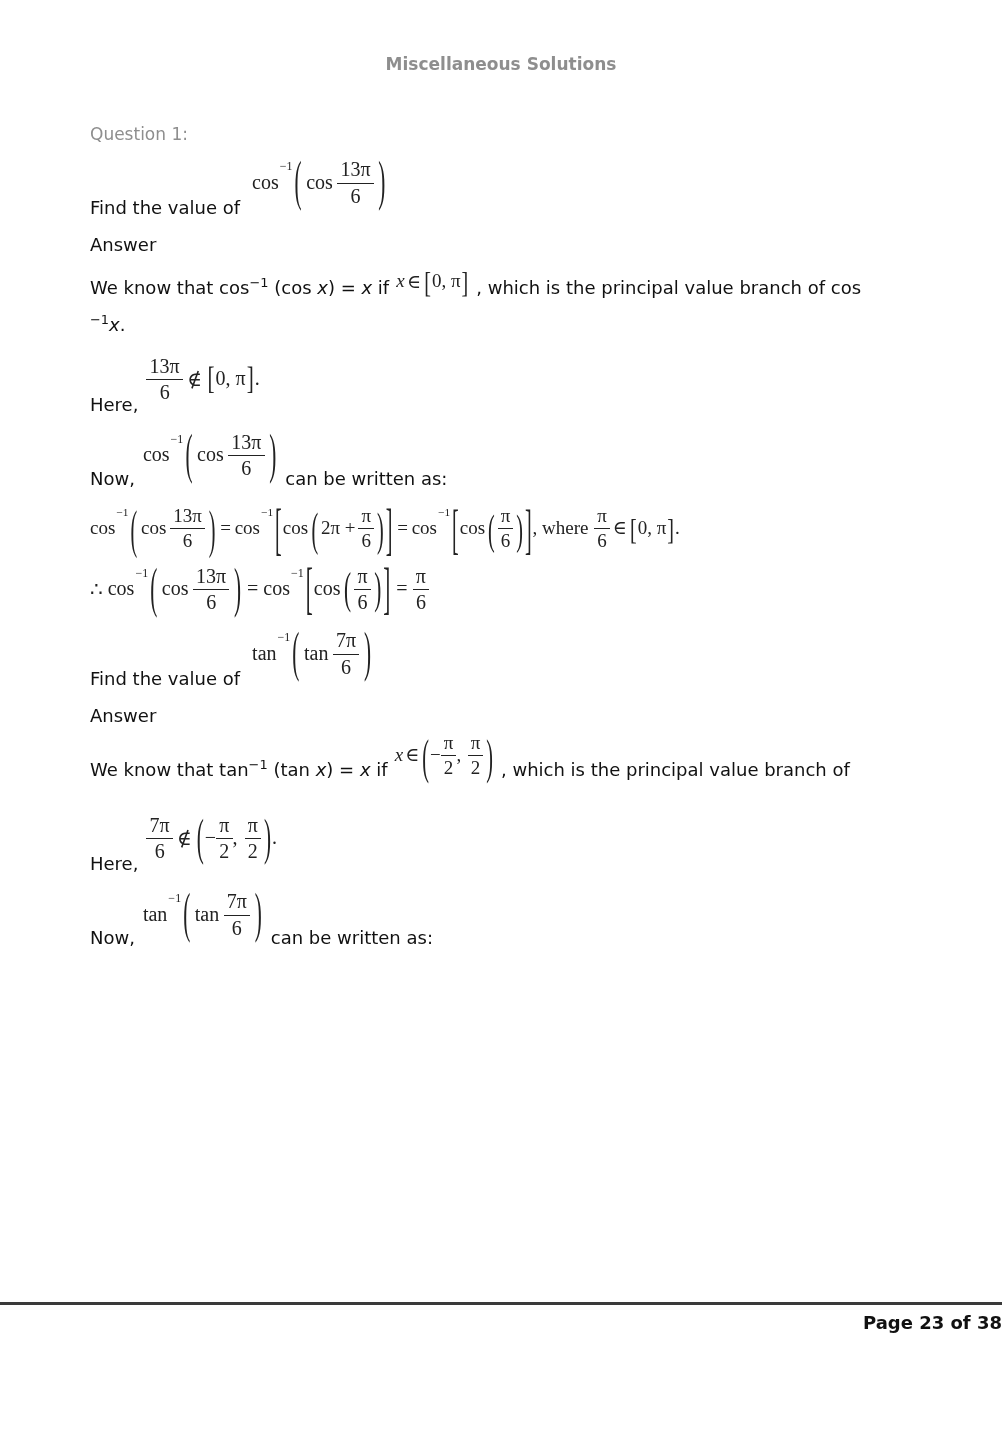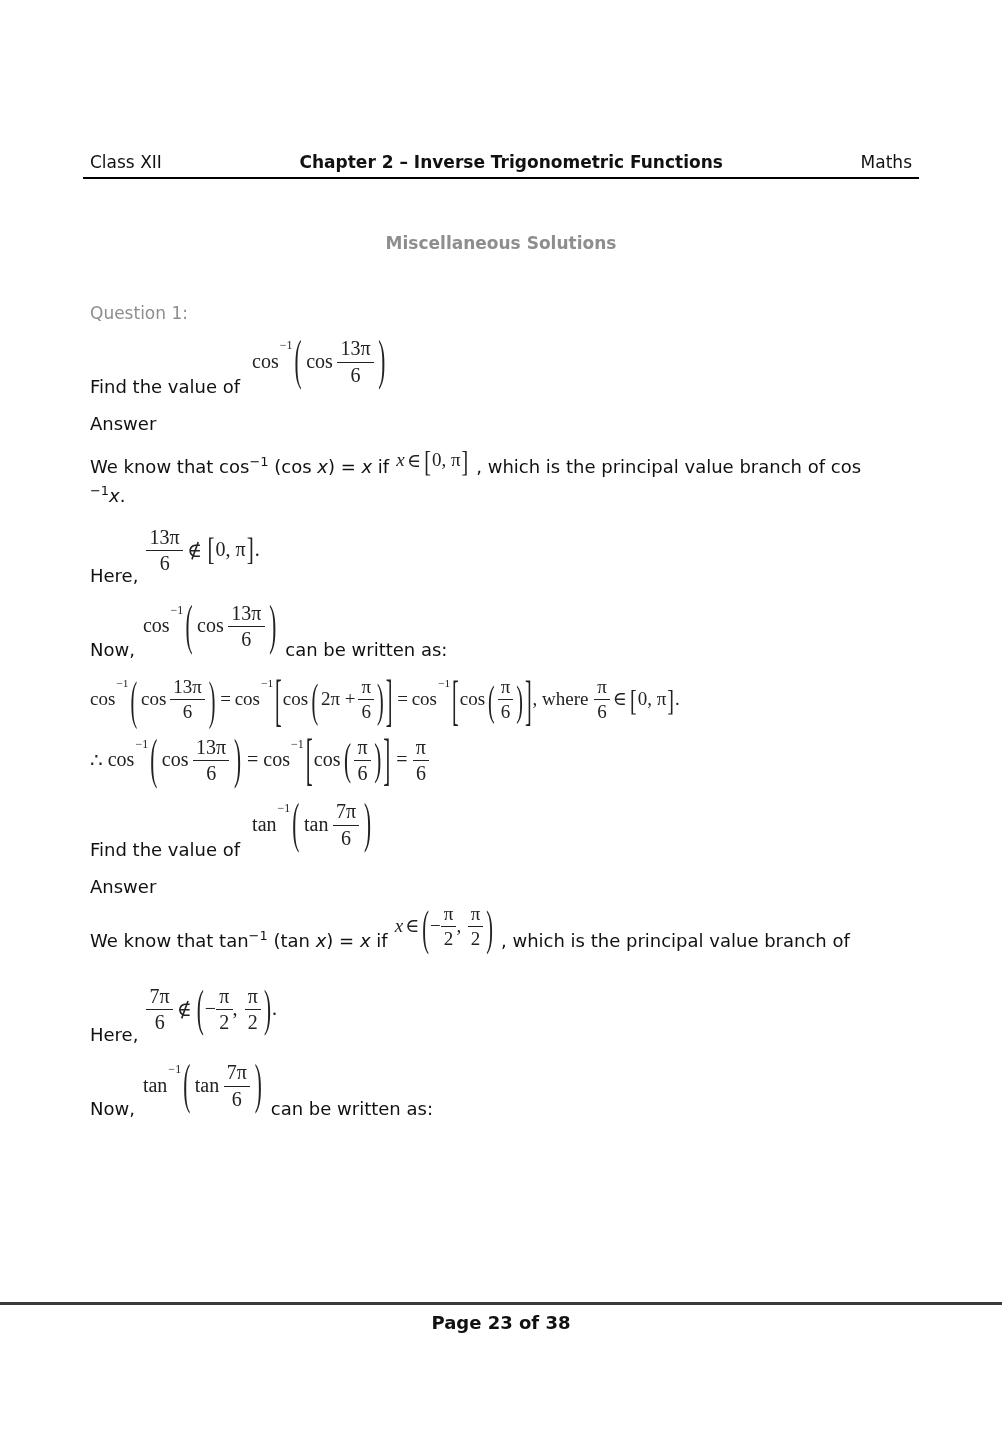--- a/index.html
+++ b/index.html
@@ -43,21 +43,21 @@
 
   .row{display:flex;align-items:flex-end;}
   .find-row{margin-top:14px;gap:8px;}
   .find-row .mathf{margin-bottom:10px;margin-left:4px;}
   .here-row{margin-top:20px;gap:8px;}
   .here-row .mathf{margin-bottom:10px;}
   .now-row{margin-top:16px;gap:8px;}
   .now-row .mathf{margin-bottom:8px;}
 
   .para{margin-top:20px;font-size:18px;white-space:nowrap;}
-  .para .line2{margin-top:4px;}
+  .para .line2{margin-top:12px;}
 
   .eq{margin-top:16px;}
   .eq2{margin-top:12px;}
 
   
   .mathf{
     display:inline-flex;align-items:center;
     font-family:"Liberation Serif","DejaVu Serif",serif;
     color:var(--math-ink);
     white-space:pre;
@@ -80,35 +80,30 @@
     transform-origin:center;margin:0 1px;
   }
   .range{position:relative;margin:0 7px;}
   .lift-sm{bottom:6px;}
   .lift-lg{bottom:14px;}
 
   
   .doc-footer{
     position:absolute;left:0;right:0;top:1302px;
     border-top:3px solid var(--footer-rule);
-    text-align:center;
+    text-align:right;
   }
   .doc-footer .pg{display:inline-block;margin-top:7px;font-weight:bold;font-size:18px;}
 </style>
 </head>
 <body>
 
 <div class="page">
   <div class="content">
 
-    <div class="doc-header">
-      <span class="left">Class XII</span>
-      <span class="center">Chapter 2 – Inverse Trigonometric Functions</span>
-      <span class="right">Maths</span>
-    </div>
 
     <div class="doc-title">Miscellaneous Solutions</div>
 
     <h3 class="qhead">Question 1:</h3>
 
     <div class="row find-row">
       <span class="body-text">Find the value of</span>
       <span class="mathf f20"><span class="mt">cos</span><span class="sup">−1</span><span class="big" style="transform: scaleY(2.6);">(</span><span style="display: inline-block; width: 0.18em;"></span><span class="mt">cos</span><span style="display: inline-block; width: 0.22em;"></span><span class="frac"><span class="num">13π</span><span class="den">6</span></span><span style="display: inline-block; width: 0.18em;"></span><span class="big" style="transform: scaleY(2.6);">)</span></span>
     </div>
 

